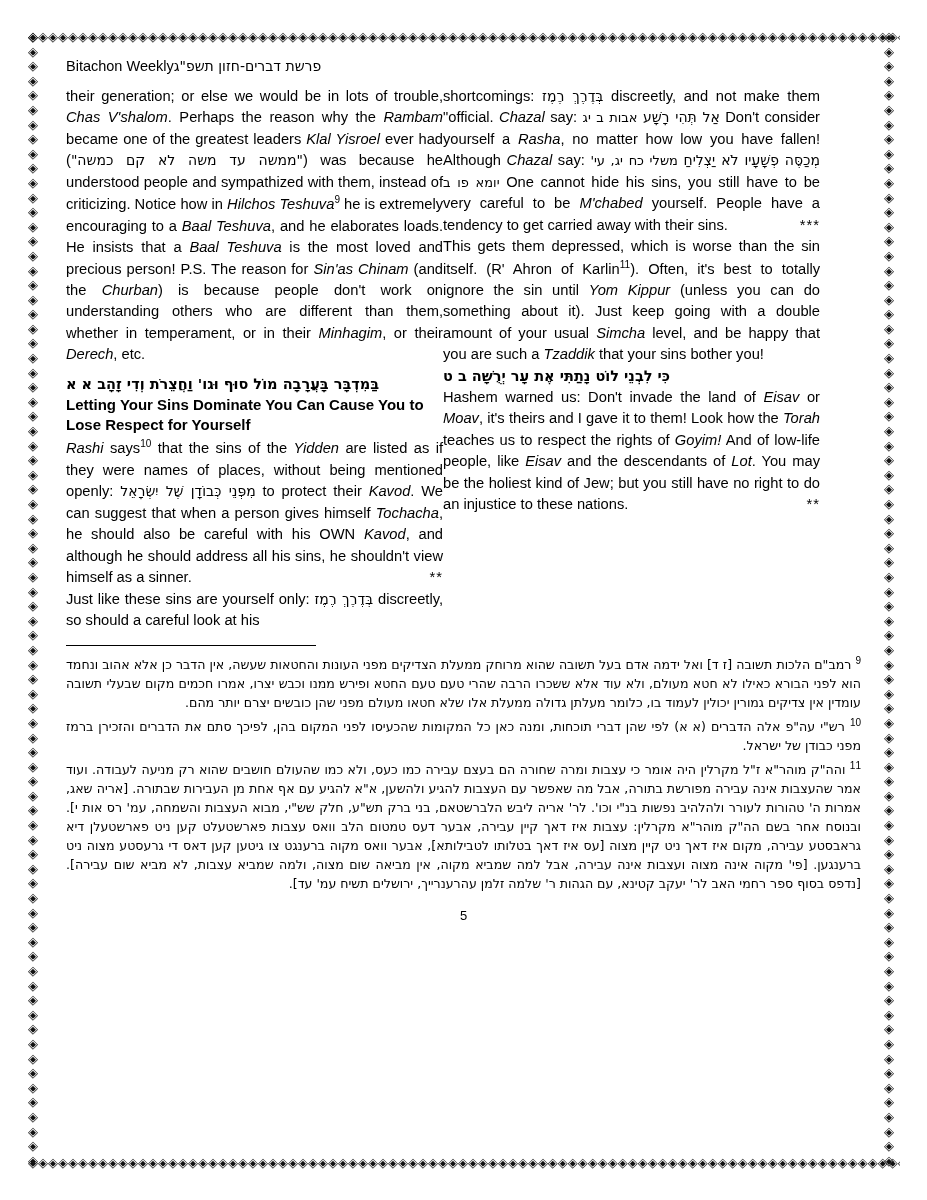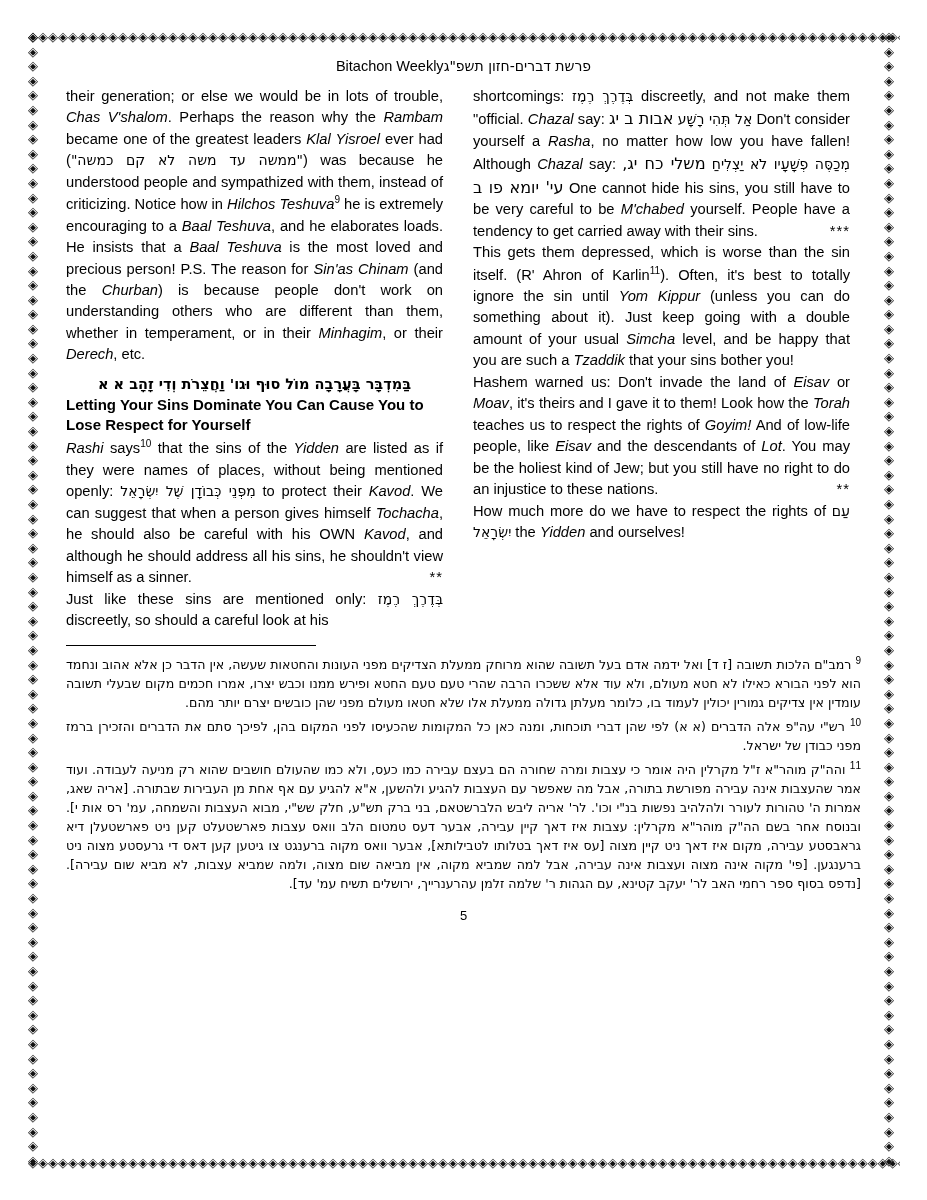--- a/index.html
+++ b/index.html
@@ -48,39 +48,38 @@
     position: absolute;
     left: 52px;
     top: 52px;
     width: 823px;
     height: 1096px;
   }
 
   
   .header {
     display: flex;
-    justify-content: center;
+    justify-content: flex-start;
     align-items: baseline;
     padding: 0 14px;
     margin-top: 6px;
   }
   .header-left {
     font-size: 14.5px;
     font-family: "Liberation Sans", sans-serif;
   }
   .header-right {
     font-size: 15px;
     direction: rtl;
     font-family: "DejaVu Sans", sans-serif;
   }
 
   
   .columns {
     display: flex;
-    gap: 30px;
     margin-top: 12px;
     padding: 0 14px;
   }
   .col {
     width: 377px;
     font-size: 14.7px;
     line-height: 1.46;
     text-align: justify;
   }
   .col p {
@@ -93,28 +92,28 @@
   .heb {
     font-family: "DejaVu Sans", sans-serif;
     direction: rtl;
     unicode-bidi: embed;
     font-size: 14px;
   }
   .heb-small {
     font-family: "DejaVu Sans", sans-serif;
     direction: rtl;
     unicode-bidi: embed;
-    font-size: 16px;
+    font-size: 13px;
   }
   .sup { font-size: 10px; vertical-align: super; }
 
   .heb-title {
     font-family: "DejaVu Sans", sans-serif;
     direction: rtl;
-    text-align: center;
+    text-align: left;
     font-weight: bold;
     font-size: 14.5px;
     margin-top: 8px;
   }
   .eng-title {
     text-align: left;
     font-weight: bold;
     font-size: 15px;
     line-height: 1.35;
     margin-bottom: 2px;
@@ -331,32 +330,32 @@
   <div class="columns">
 
     <div class="col">
       <p><span>their generation; or else we would be in lots of trouble, </span><span class="ital">Chas V'shalom</span><span>. Perhaps the reason why the </span><span class="ital">Rambam</span><span> became one of the greatest leaders </span><span class="ital">Klal Yisroel</span><span> ever had (</span><span class="heb">"ממשה עד משה לא קם כמשה"</span><span>) was because he understood people and sympathized with them, instead of criticizing. Notice how in </span><span class="ital">Hilchos Teshuva</span><span class="sup">9</span><span> he is extremely encouraging to a </span><span class="ital">Baal Teshuva</span><span>, and he elaborates loads. He insists that a </span><span class="ital">Baal Teshuva</span><span> is the most loved and precious person! P.S. The reason for </span><span class="ital">Sin'as Chinam</span><span> (and the </span><span class="ital">Churban</span><span>) is because people don't work on understanding others who are different than them, whether in temperament, or in their </span><span class="ital">Minhagim</span><span>, or their </span><span class="ital">Derech</span><span>, etc.</span></p>
 
       <div class="heb-title">בַּמִדְבָּר בָּעֲרָבָה מוֹל סוּף וּגו' וַחֲצֵרֹת וְדִי זָהָב א א</div>
       <div class="eng-title">Letting Your Sins Dominate You Can Cause You to Lose Respect for Yourself</div>
 
       <p><span class="ital">Rashi</span><span> says</span><span class="sup">10</span><span> that the sins of the </span><span class="ital">Yidden</span><span> are listed as if they were names of places, without being mentioned openly: </span><span class="heb bold">מִפְּנֵי כְּבוֹדָן שֶׁל יִשְׂרָאֵל</span><span> to protect their </span><span class="ital">Kavod</span><span>. We can suggest that when a person gives himself </span><span class="ital">Tochacha</span><span>, he should also be careful with his OWN </span><span class="ital">Kavod</span><span>, and although he should address all his sins, he shouldn't view himself as a sinner.</span><span class="stars">**</span></p>
 
-      <p><span>Just like these sins are mentioned only: </span><span class="heb">בְּדֶרֶךְ רֶמֶז</span><span> discreetly, so should a careful look at his</span></p>
+      <p><span>Just like these sins are yourself only: </span><span class="heb">בְּדֶרֶךְ רֶמֶז</span><span> discreetly, so should a careful look at his</span></p>
     </div>
 
     <div class="col">
       <p><span>shortcomings: </span><span class="heb">בְּדֶרֶךְ רֶמֶז</span><span> discreetly, and not make them "official. </span><span class="ital">Chazal</span><span> say: </span><span class="heb">אַל תְּהִי רָשָׁע</span> <span class="heb-small">אבות ב יג</span><span> Don't consider yourself a </span><span class="ital">Rasha</span><span class="bold">, no matter how low you have fallen!</span><span> Although </span><span class="ital">Chazal</span><span> say: </span><span class="heb">מְכַסֶּה פְשָׁעָיו לֹא יַצְלִיחַ</span> <span class="heb-small">משלי כח יג, עי' יומא פו ב</span><span> One cannot hide his sins, you still </span><span class="bold">have to be very careful to be </span><span class="bold ital">M'chabed</span><span class="bold"> yourself</span><span>. People have a tendency to get carried away with their sins.</span><span class="stars">***</span></p>
 
       <p><span>This gets them depressed, which is worse than the sin itself. (R' Ahron of Karlin</span><span class="sup">11</span><span>). Often, it's best to totally ignore the sin until </span><span class="ital">Yom Kippur</span><span> (unless you can do something about it). </span><span class="bold">Just keep going with a double amount of your usual </span><span class="bold ital">Simcha</span><span class="bold"> level, and be happy that you are such a </span><span class="bold ital">Tzaddik</span><span class="bold"> that your sins bother you!</span></p>
 
+      <div class="heb-title" style="margin-top:0">כִּי לִבְנֵי לוֹט נָתַתִּי אֶת עָר יְרֻשָּׁה ב ט</div>
 
       <p><span>Hashem warned us: Don't invade the land of </span><span class="ital">Eisav</span><span> or </span><span class="ital">Moav</span><span>, it's theirs and I gave it to them! Look how the </span><span class="ital">Torah</span><span> teaches us to respect the rights of </span><span class="ital">Goyim!</span><span> And of low-life people, like </span><span class="ital">Eisav</span><span> and the descendants of </span><span class="ital">Lot</span><span>. You may be the holiest kind of Jew; but you still have no right to do an injustice to these nations.</span><span class="stars">**</span></p>
 
-      <p><span>How much more do we have to respect the rights of </span><span class="heb">עַם יִשְׂרָאֵל</span><span> the </span><span class="ital">Yidden</span><span> and ourselves!</span></p>
     </div>
   </div>
 
   <div class="footnotes">
     <div class="fn-rule"></div>
 
     <div class="fn"><span class="marker">9</span> <span>רמב"ם הלכות תשובה [ז ד] ואל ידמה אדם בעל תשובה שהוא מרוחק ממעלת הצדיקים מפני העונות והחטאות שעשה, אין הדבר כן אלא אהוב ונחמד הוא לפני הבורא כאילו לא חטא מעולם, ולא עוד אלא ששכרו הרבה שהרי טעם טעם החטא ופירש ממנו וכבש יצרו, אמרו חכמים מקום שבעלי תשובה עומדין אין צדיקים גמורין יכולין לעמוד בו, כלומר מעלתן גדולה ממעלת אלו שלא חטאו מעולם מפני שהן כובשים יצרם יותר מהם.</span></div>
 
     <div class="fn"><span class="marker">10</span> <span>רש"י עה"פ אלה הדברים (א א) לפי שהן דברי תוכחות, ומנה כאן כל המקומות שהכעיסו לפני המקום בהן, </span><span class="bold">לפיכך סתם את הדברים והזכירן ברמז מפני כבודן של ישראל.</span></div>
 

